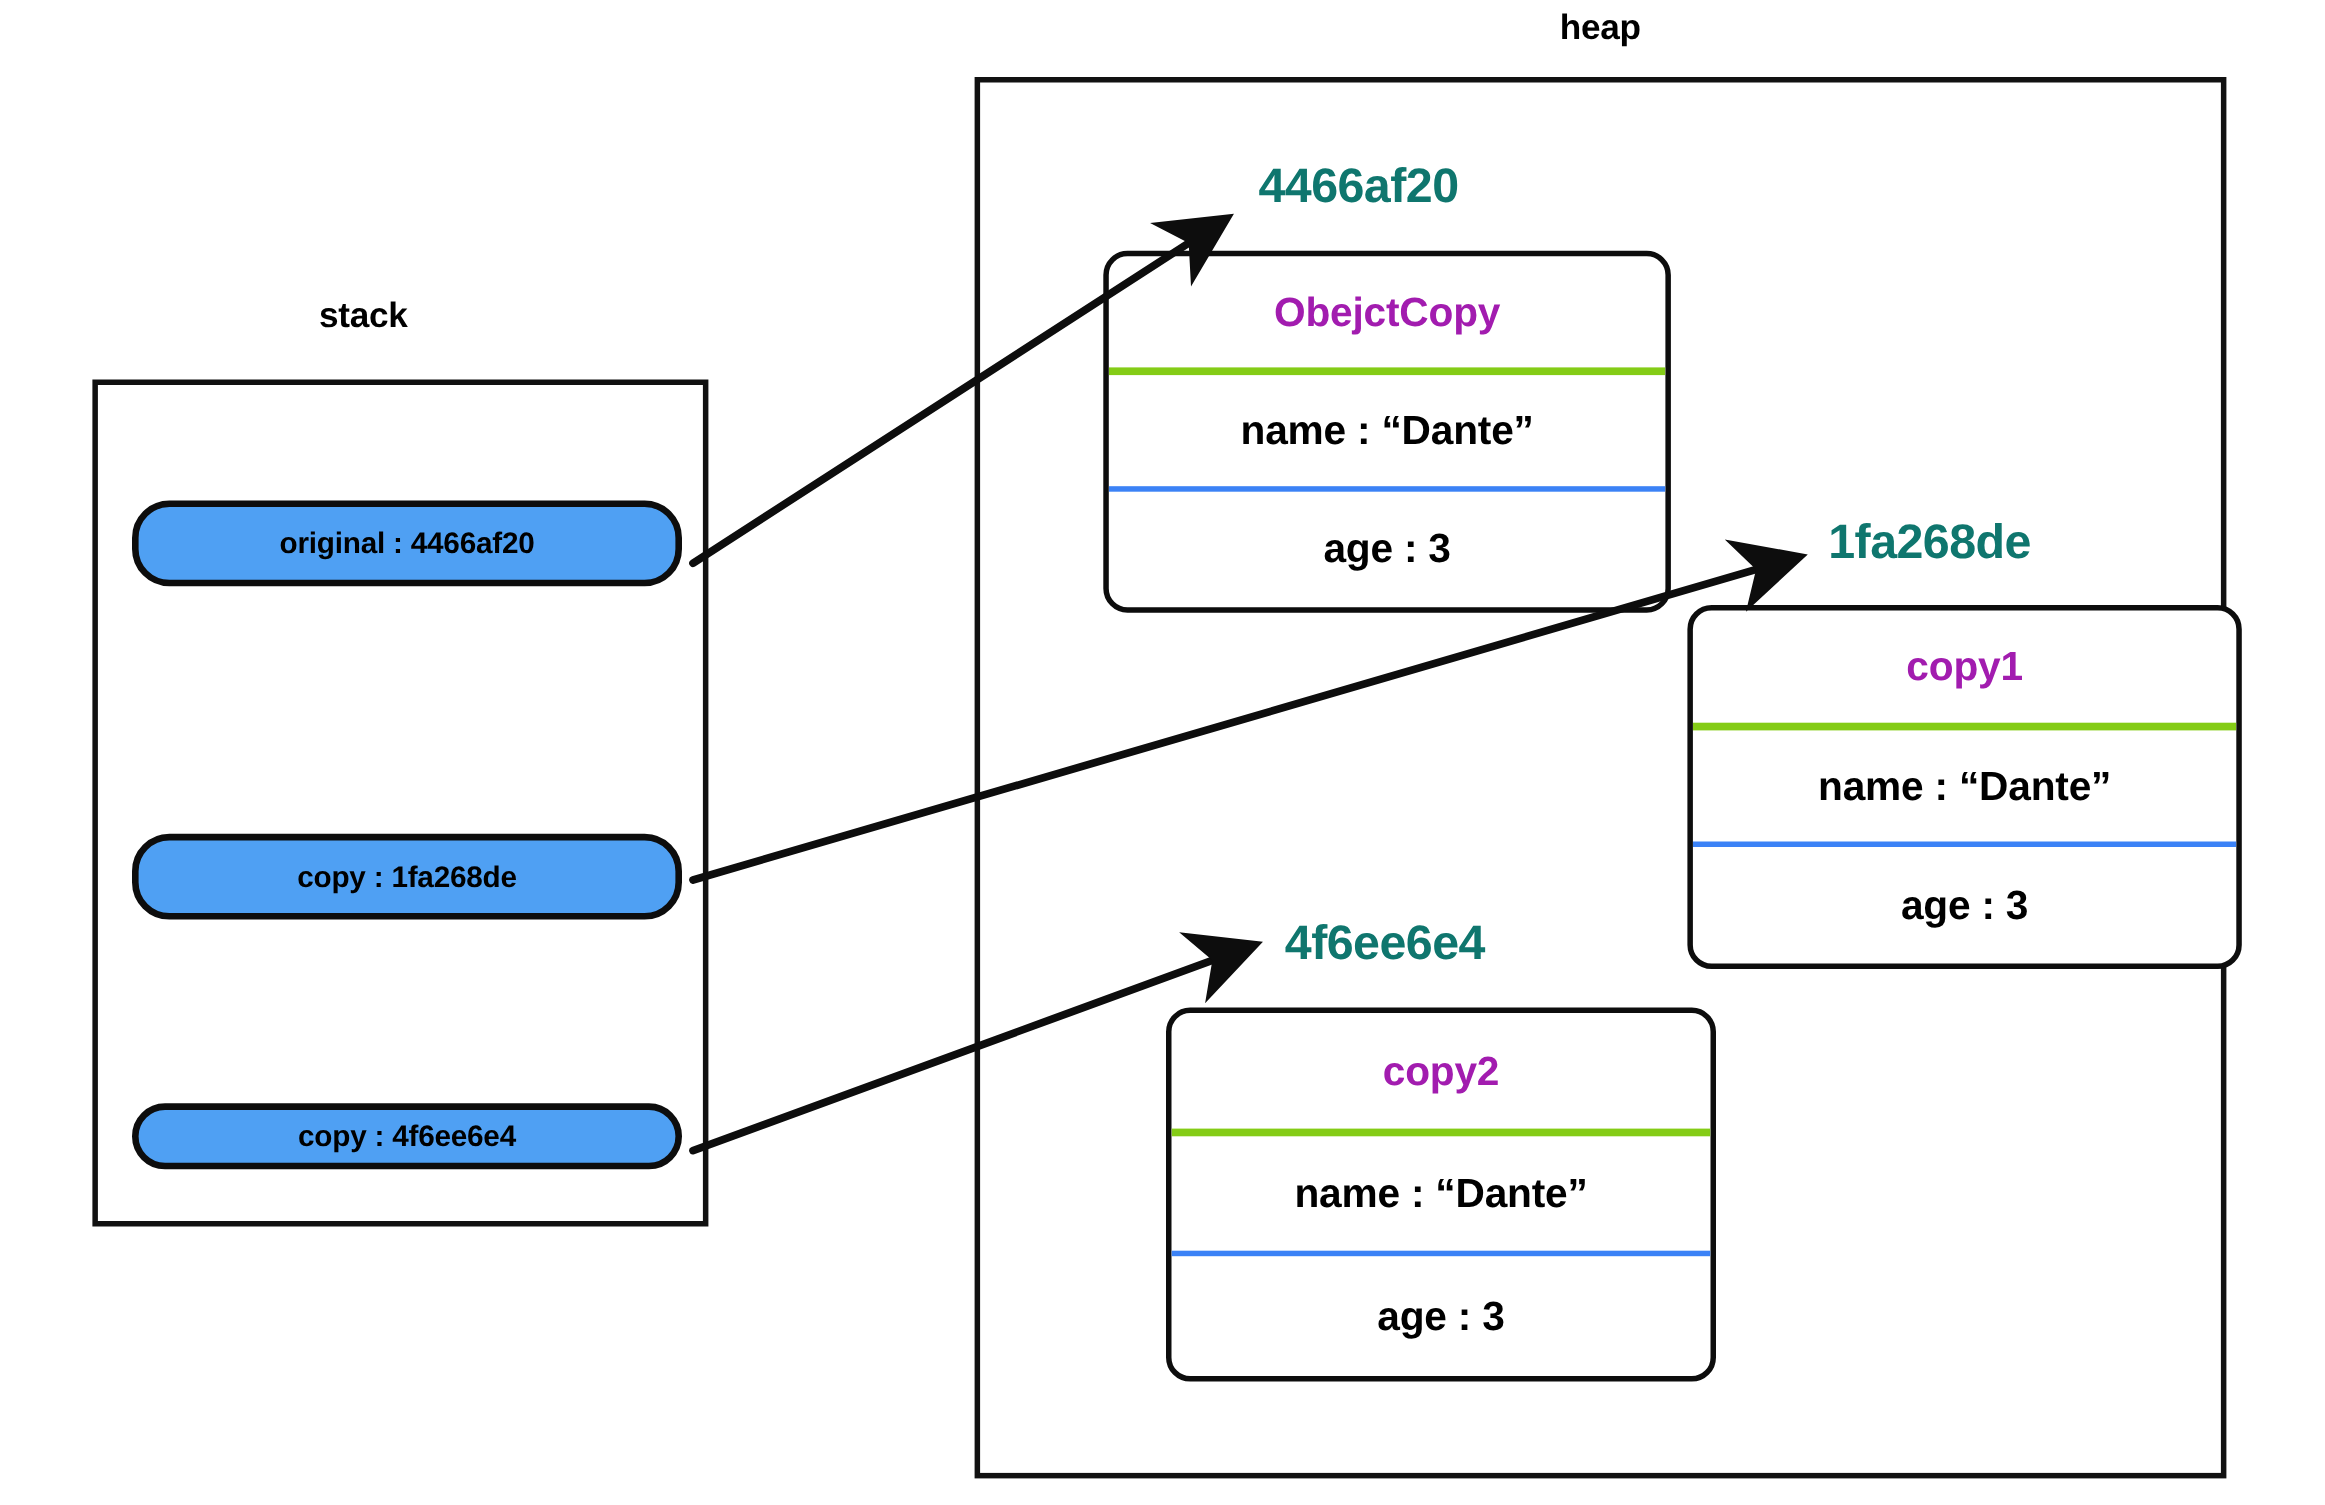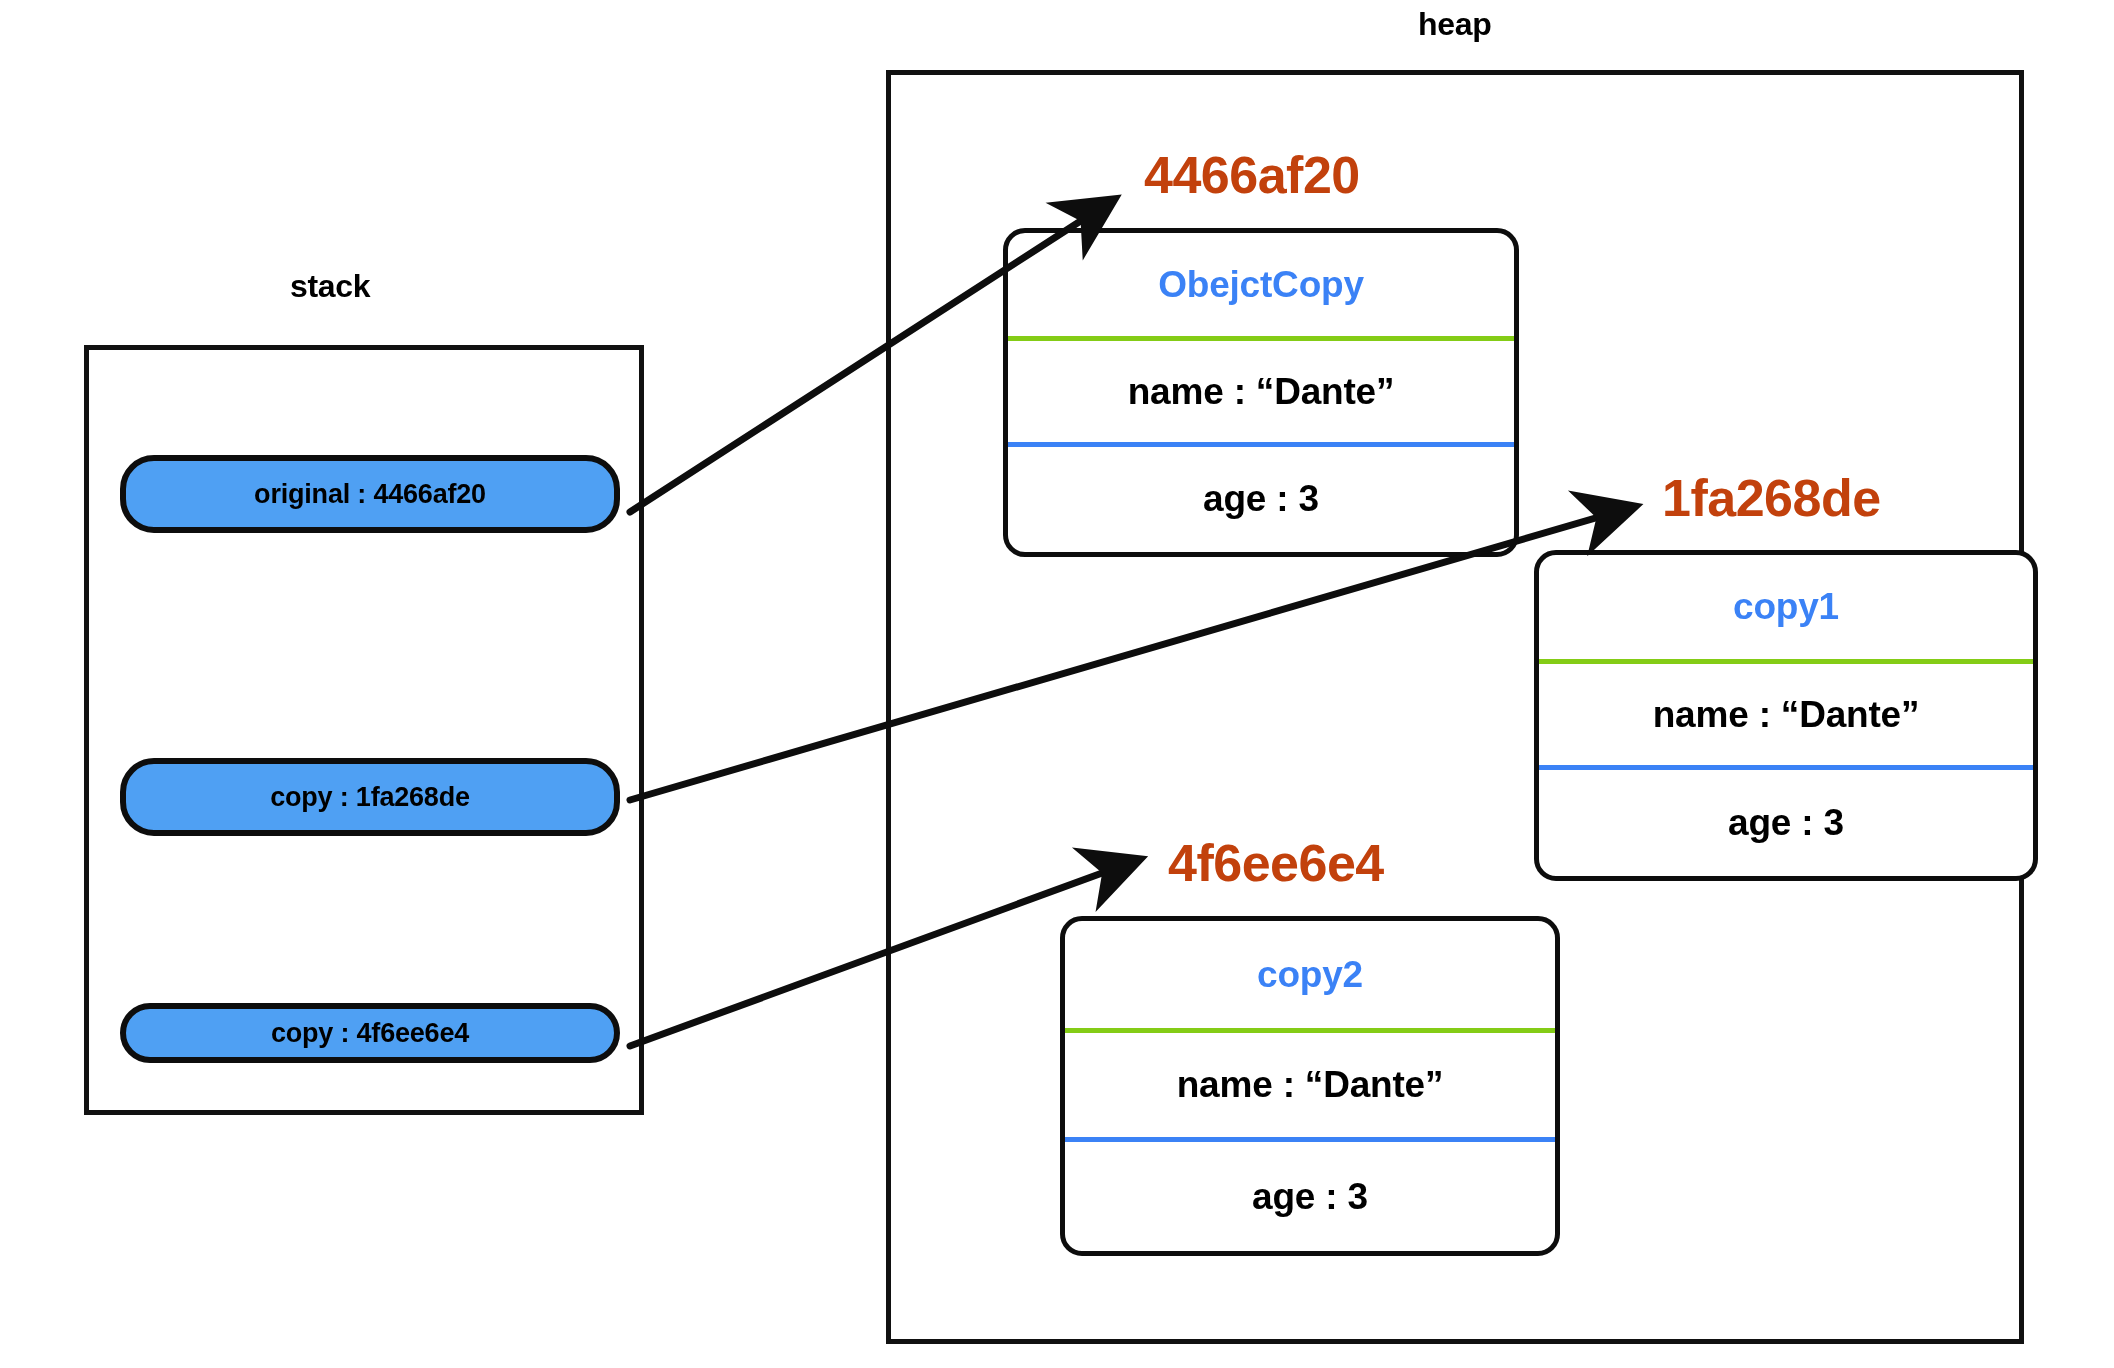--- a/index.html
+++ b/index.html
@@ -80,37 +80,37 @@
     justify-content: center;
     color: #000000;
     font-size: 37px;
     font-weight: bold;
     letter-spacing: -0.2px;
     white-space: nowrap;
     box-sizing: border-box;
   }
   .card-title {
     height: 34%;
-    color: #3b82f6;
-    border-bottom: 5px solid #84cc16;
+    color: #a21caf;
+    border-bottom: 7px solid #84cc16;
   }
   .card-field {
     height: 33%;
   }
   .card-field.with-rule {
     border-bottom: 5px solid #3b82f6;
     text-align: center;
   }
 
   
   .addr-label {
     position: absolute;
-    font-size: 52px;
+    font-size: 44px;
     font-weight: bold;
-    color: #c2410c;
+    color: #0f766e;
     letter-spacing: -0.5px;
     white-space: nowrap;
     z-index: 6;
   }
   #addr-0 { left: 1144px; top: 145px; }
   #addr-1 { left: 1662px; top: 468px; }
   #addr-2 { left: 1168px; top: 833px; }
 
   
   #arrows {

